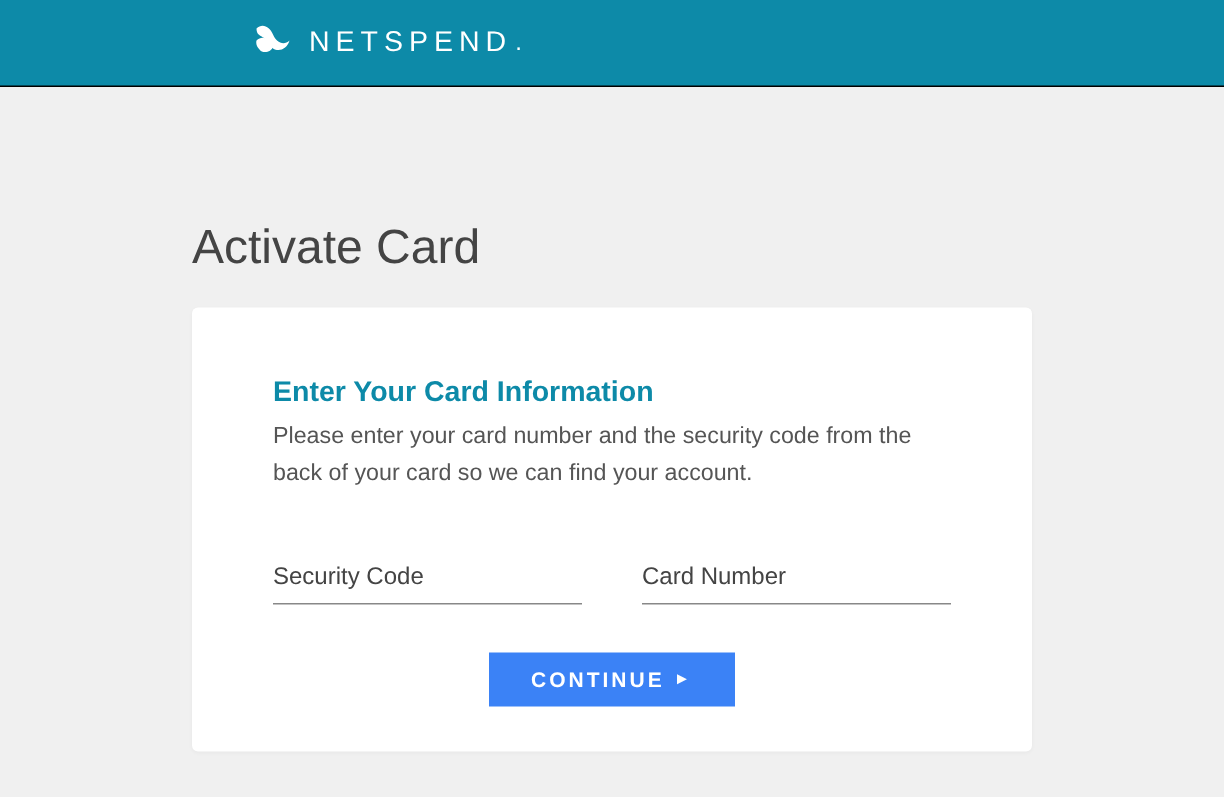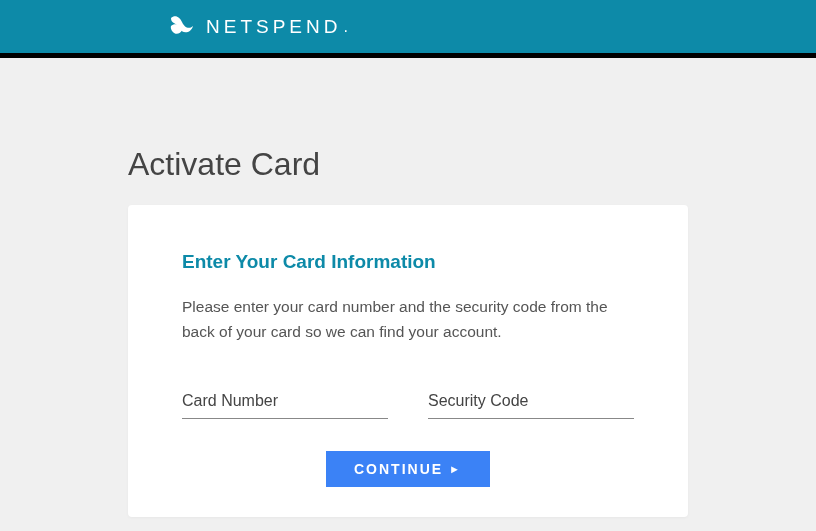--- a/index.html
+++ b/index.html
@@ -10,21 +10,21 @@
       height:531px;
       overflow:hidden;
       color:#333;
     }
     .header {
       background:#0d8aa8;
       height:58px;
       display:flex;
       align-items:center;
       padding-left:168px;
-      border-bottom:5px solid #000000;
+      border-bottom:1px solid #000000;
     }
     .logo {
       display:flex;
       align-items:center;
       color:#fff;
     }
     .logo-mark {
       display:inline-block;
       margin-right:10px;
     }
@@ -47,21 +47,21 @@
     .card {
       background:#fff;
       border-radius:4px;
       padding:46px 54px 30px 54px;
       box-shadow:0 1px 3px rgba(0,0,0,0.04);
     }
     .section-title {
       color:#0d8aa8;
       font-size:19px;
       font-weight:600;
-      margin-bottom:22px;
+      margin-bottom:6px;
     }
     .instruction {
       color:#555;
       font-size:15.5px;
       line-height:1.6;
       font-weight:400;
       margin-bottom:41px;
     }
     .fields {
       display:flex;
@@ -126,24 +126,24 @@
 
 <div class="main">
   <h1 class="page-title">Activate Card</h1>
 
   <div class="card">
     <div class="section-title">Enter Your Card Information</div>
     <p class="instruction">Please enter your card number and the security code from the back of your card so we can find your account.</p>
 
     <div class="fields">
       <div class="field">
-        <input type="text" placeholder="Card Number" style="">
+        <input type="text" placeholder="Security Code" style="">
       </div>
       <div class="field">
-        <input type="text" placeholder="Security Code" style="">
+        <input type="text" placeholder="Card Number" style="">
       </div>
     </div>
 
     <div class="actions">
       <button class="continue-btn">
         <span>CONTINUE</span>
         <span class="tri">►</span>
       </button>
     </div>
   </div>

